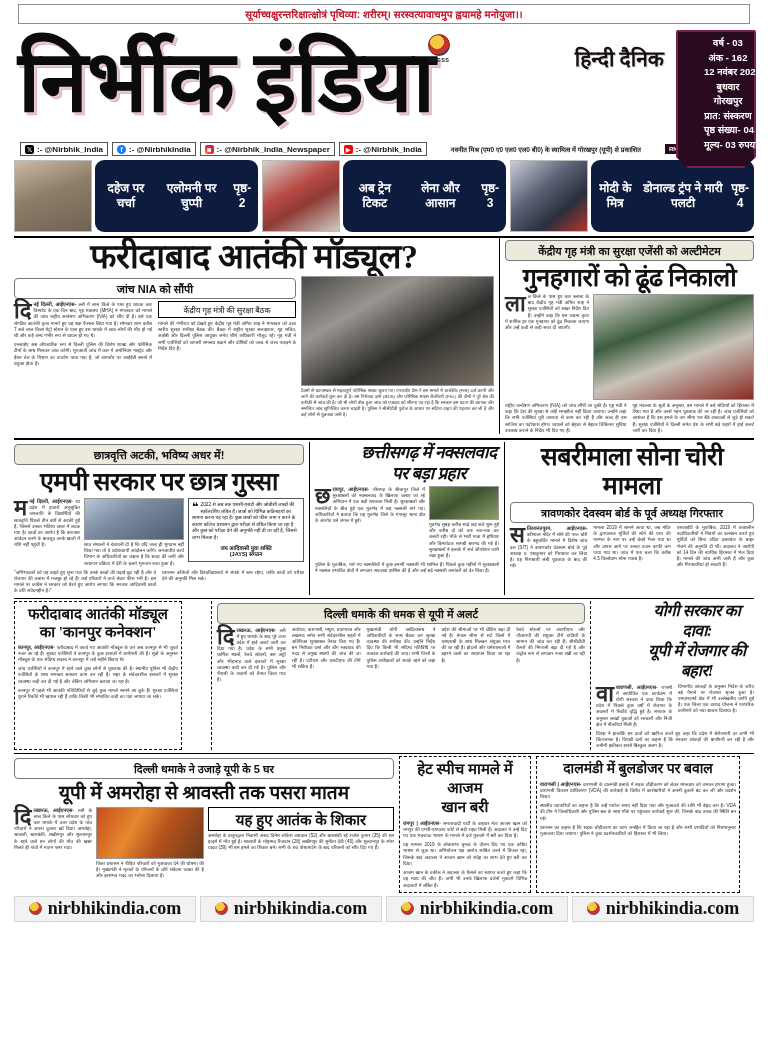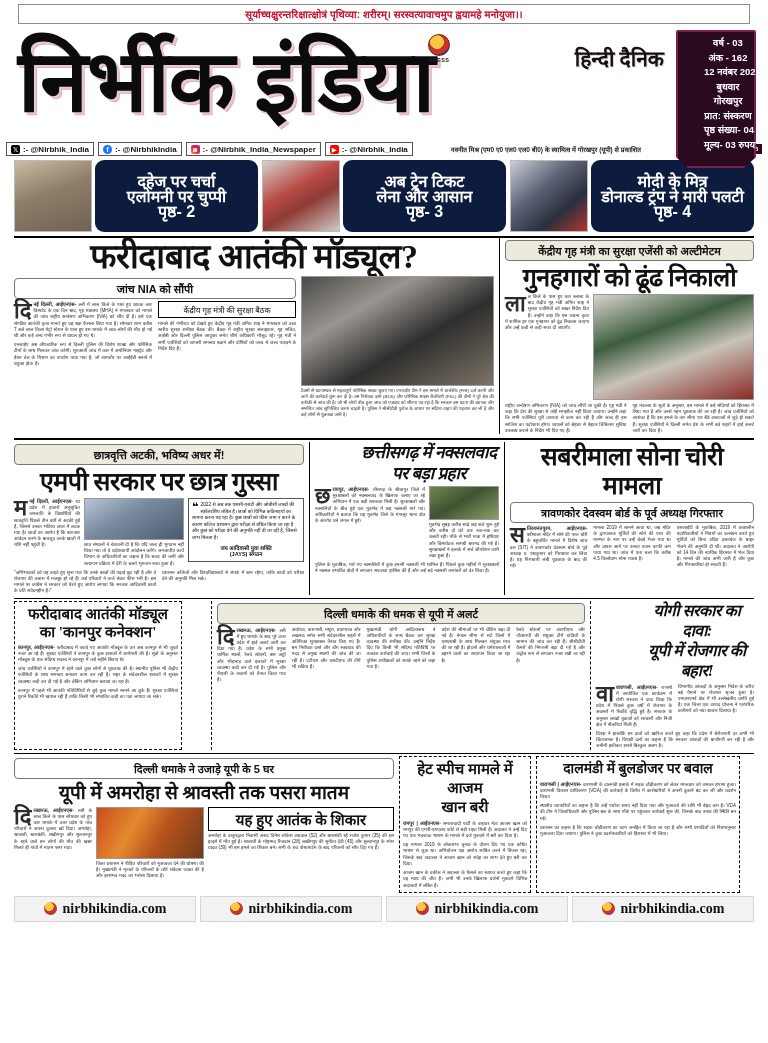--- a/index.html
+++ b/index.html
@@ -48,41 +48,41 @@
     width:80px; margin-right:8px; margin-top:4px;
     background:#2a0a1e; color:#fff; border:2px solid #7a1f4f;
     border-radius:2px; padding:4px 2px 3px 2px;
     text-align:center; font-size:9.5px; font-weight:bold; line-height:14.5px;
     clip-path: polygon(0 0, 100% 0, 100% 92%, 85% 100%, 15% 100%, 0 92%);
     height:138px;
   }
   .mast-right div{ white-space:nowrap;margin-left:24px; }
 
   
-  .social-row{ display:flex; align-items:center; gap:4px; margin:0 2px; height:16px; }
+  .social-row{ display:flex; align-items:center; gap:4px; margin:0 16px; height:16px; }
   .social-box{
     border:1px solid #555; background:#fff; padding:1px 4px; display:flex; align-items:center;
     gap:3px; font-size:8px; font-weight:bold; height:14px;
   }
   .sicon{ display:inline-block; width:9px;height:9px; border-radius:2px; color:#fff;
      font-size:6.5px; line-height:9px; text-align:center; font-weight:bold; }
   .sicon.x{ background:#000; } .sicon.fb{ background:#1877f2; border-radius:50%; }
   .sicon.ig{ background:linear-gradient(45deg,#f09433,#dc2743,#bc1888); }
   .sicon.yt{ background:#ff0000; }
   .social-mid{ flex:1; text-align:center; font-size:6.5px; font-weight:bold; color:#222; }
   .rni{ background:#2a0a1e;color:#fff;font-size:6px;font-weight:bold;padding:2px 4px; white-space:nowrap;}
 
   
   .teasers{ display:flex; gap:4px; margin:3px 10px 0 10px; height:72px; }
   .teaser{ flex:1; display:flex; gap:3px; }
   .teaser .pic{ width:78px; border:1px solid #bbb; }
   .teaser .cap{
     flex:1; background:#0d1b3e; color:#fff; border-radius:9px;
-    display:flex; flex-direction:column; align-items:center; justify-content:center;
-    font-size:16px; font-weight:bold; line-height:15px; text-align:center; padding:2px;
+    display:flex; flex-direction:row; align-items:center; justify-content:center;
+    font-size:12px; font-weight:bold; line-height:15px; text-align:center; padding:2px;
   }
 
   
   .hr-thick{ border-top:2px solid #000; margin:4px 10px 0 10px; }
   .hr-thin{ border-top:1px solid #000; margin:2px 10px; }
 
   
   .kicker{
     border:1px solid #777; border-radius:4px; background:#eceadd;
     text-align:center; font-size:11px; font-weight:bold; padding:2px 4px; margin:2px 0;
@@ -120,21 +120,21 @@
 
   .dashbox{ border:1px dashed #000; padding:3px; }
   .solidbox{ border:1px solid #000; padding:3px; }
 
   
   .footer{ display:flex; gap:4px; margin:3px 10px 0 10px; height:26px; }
   .fcell{ flex:1; background:#f2f2f2; border:1px solid #d5d5d5; display:flex; align-items:center;
      justify-content:center; gap:6px; }
   .fcell .disc{ width:13px;height:13px;border-radius:50%;
      background:radial-gradient(circle at 40% 35%, #f5c842 0 38%, #c8342b 40% 70%, #1a3d8f 72% 100%); }
-  .fcell .url{ font-family:"Liberation Serif","DejaVu Serif",serif; font-weight:bold; font-size:14px; color:#111; }
+  .fcell .url{ font-family:"Liberation Serif","DejaVu Serif",serif; font-weight:bold; font-size:18px; color:#111; }
 
   
   .img-village{background:linear-gradient(160deg,#cbbba4,#8e7d68 45%,#6f6354);}
   .img-kiosk{background:linear-gradient(150deg,#d6d2cc,#b94a45 40%,#8e3b36 60%,#cfcac3);}
   .img-modi{background:linear-gradient(140deg,#c9cdd6,#5c6276 40%,#2a2f3d 70%,#b4352e);}
   .img-blast{background:linear-gradient(150deg,#4a4a48,#9a9590 30%,#2e2e2c 60%,#7d7468);}
   .img-shah{background:linear-gradient(160deg,#d8d4cd,#3d5d3f 35%,#c8c3ba 60%,#8a2b23);}
   .img-protest{background:linear-gradient(150deg,#b8c6d8,#7b8ca0 40%,#4a5b6e);}
   .img-forest{background:linear-gradient(150deg,#6f8a52,#3e5230 45%,#8fa06a);}
   .img-faces{background:linear-gradient(120deg,#c94d1e,#e5892f 35%,#b5521d 60%,#6f3b1a);}

